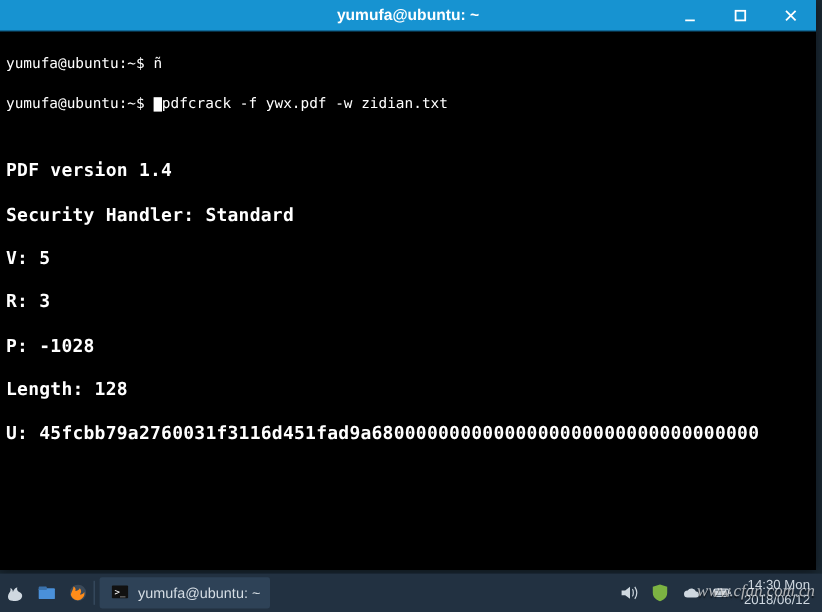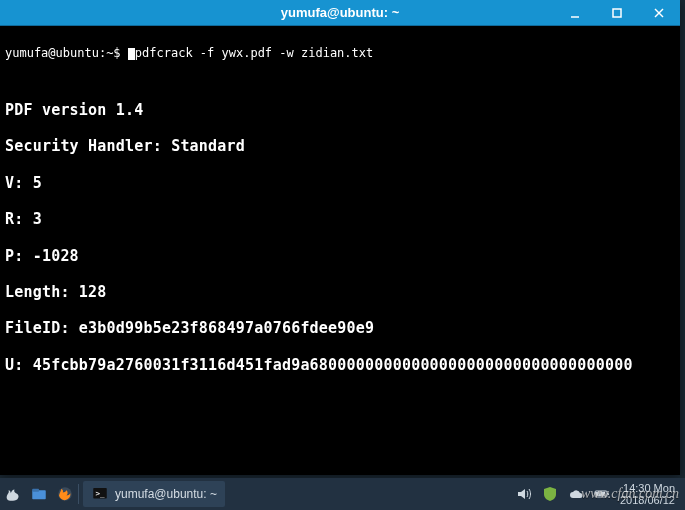--- a/index.html
+++ b/index.html
@@ -114,29 +114,29 @@
       <div class="btn">
         <svg viewBox="0 0 12 12">
             <line x1="2" y1="2" x2="10" y2="10"></line>
             <line x1="10" y1="2" x2="2" y2="10"></line>
           </svg>
       </div>
     </div>
   </div>
 
   <div class="terminal">
+<div><span class="prompt">yumufa@ubuntu:~$ </span><span class="cmd">ñ</span></div>
 <div><span class="prompt">yumufa@ubuntu:~$ </span><span class="cursor"></span><span class="cmd">pdfcrack -f ywx.pdf -w zidian.txt</span></div>
 <div style="height:6px"></div>
 <div class="out-lg">PDF version 1.4</div>
 <div class="out-lg">Security Handler: Standard</div>
 <div class="out-lg">V: 5</div>
 <div class="out-lg">R: 3</div>
 <div class="out-lg">P: -1028</div>
 <div class="out-lg">Length: 128</div>
-<div class="out-lg">FileID: e3b0d99b5e23f868497a0766fdee90e9</div>
 <div class="out-lg">U: 45fcbb79a2760031f3116d451fad9a68000000000000000000000000000000000</div>
 
 
   </div>
 </div>
 
 <div class="taskbar">
   <div class="tb-left">
     <div class="tb-icon">
       <svg viewBox="0 0 24 24">

